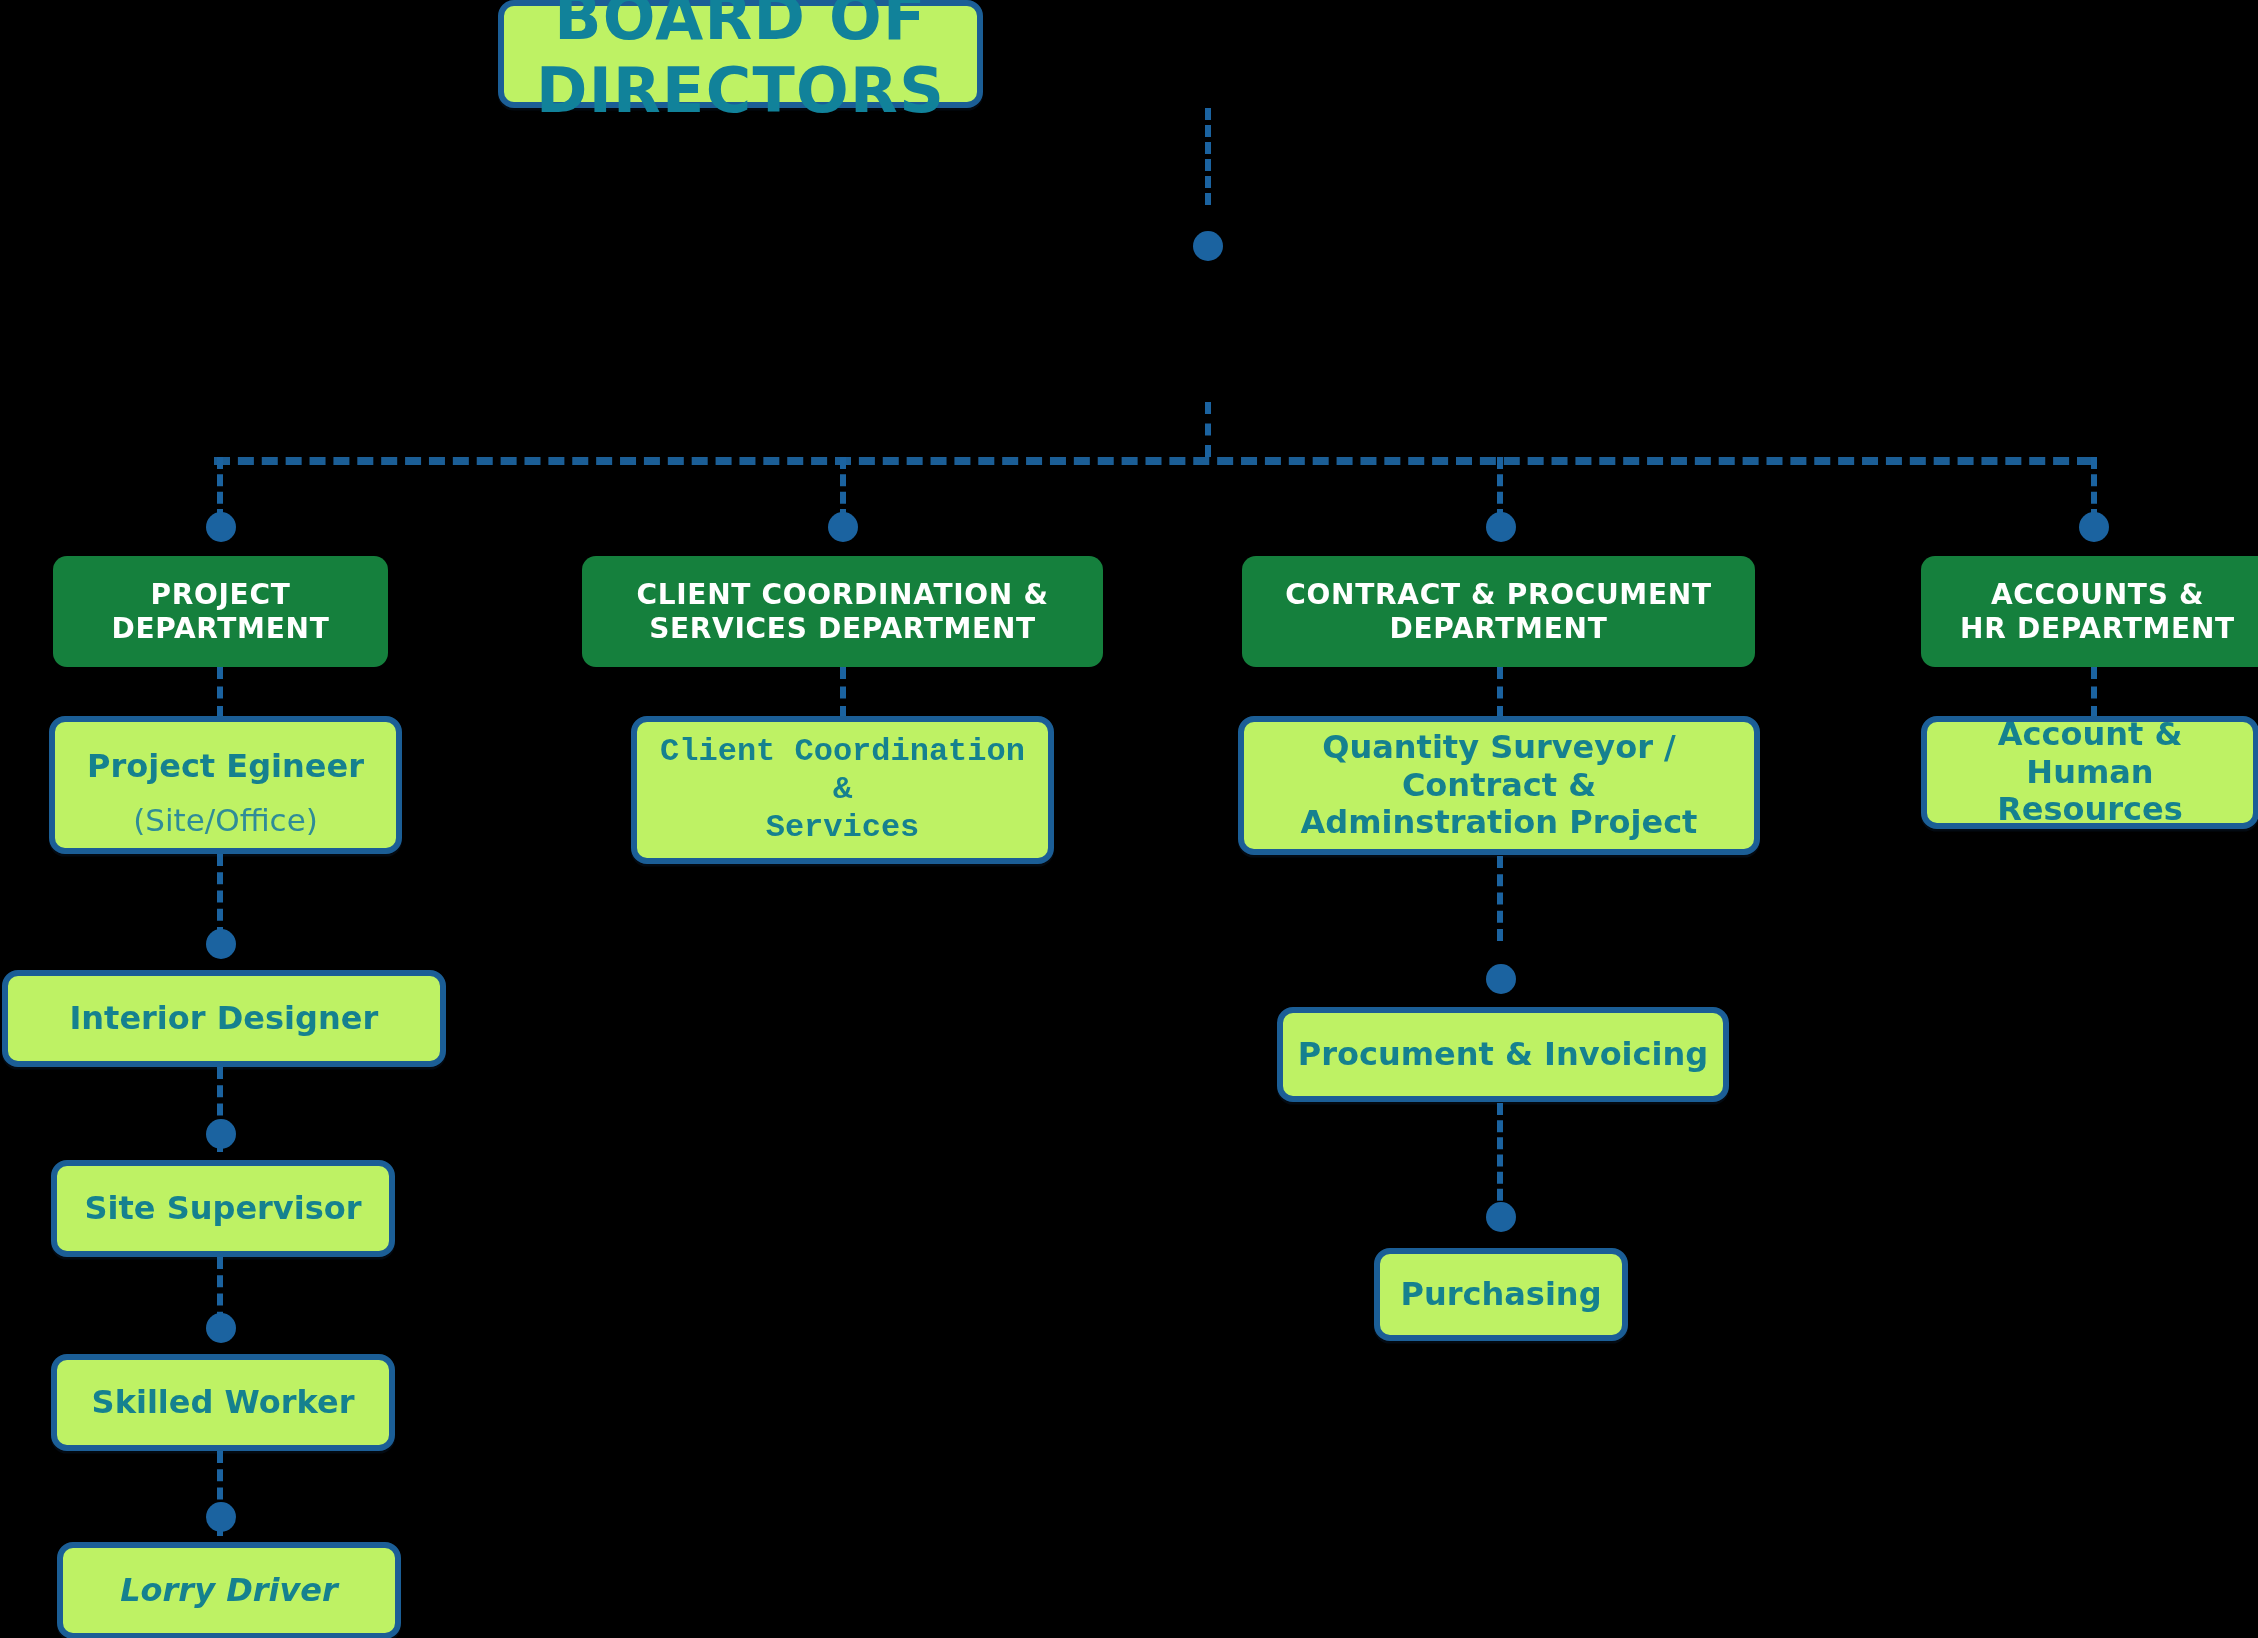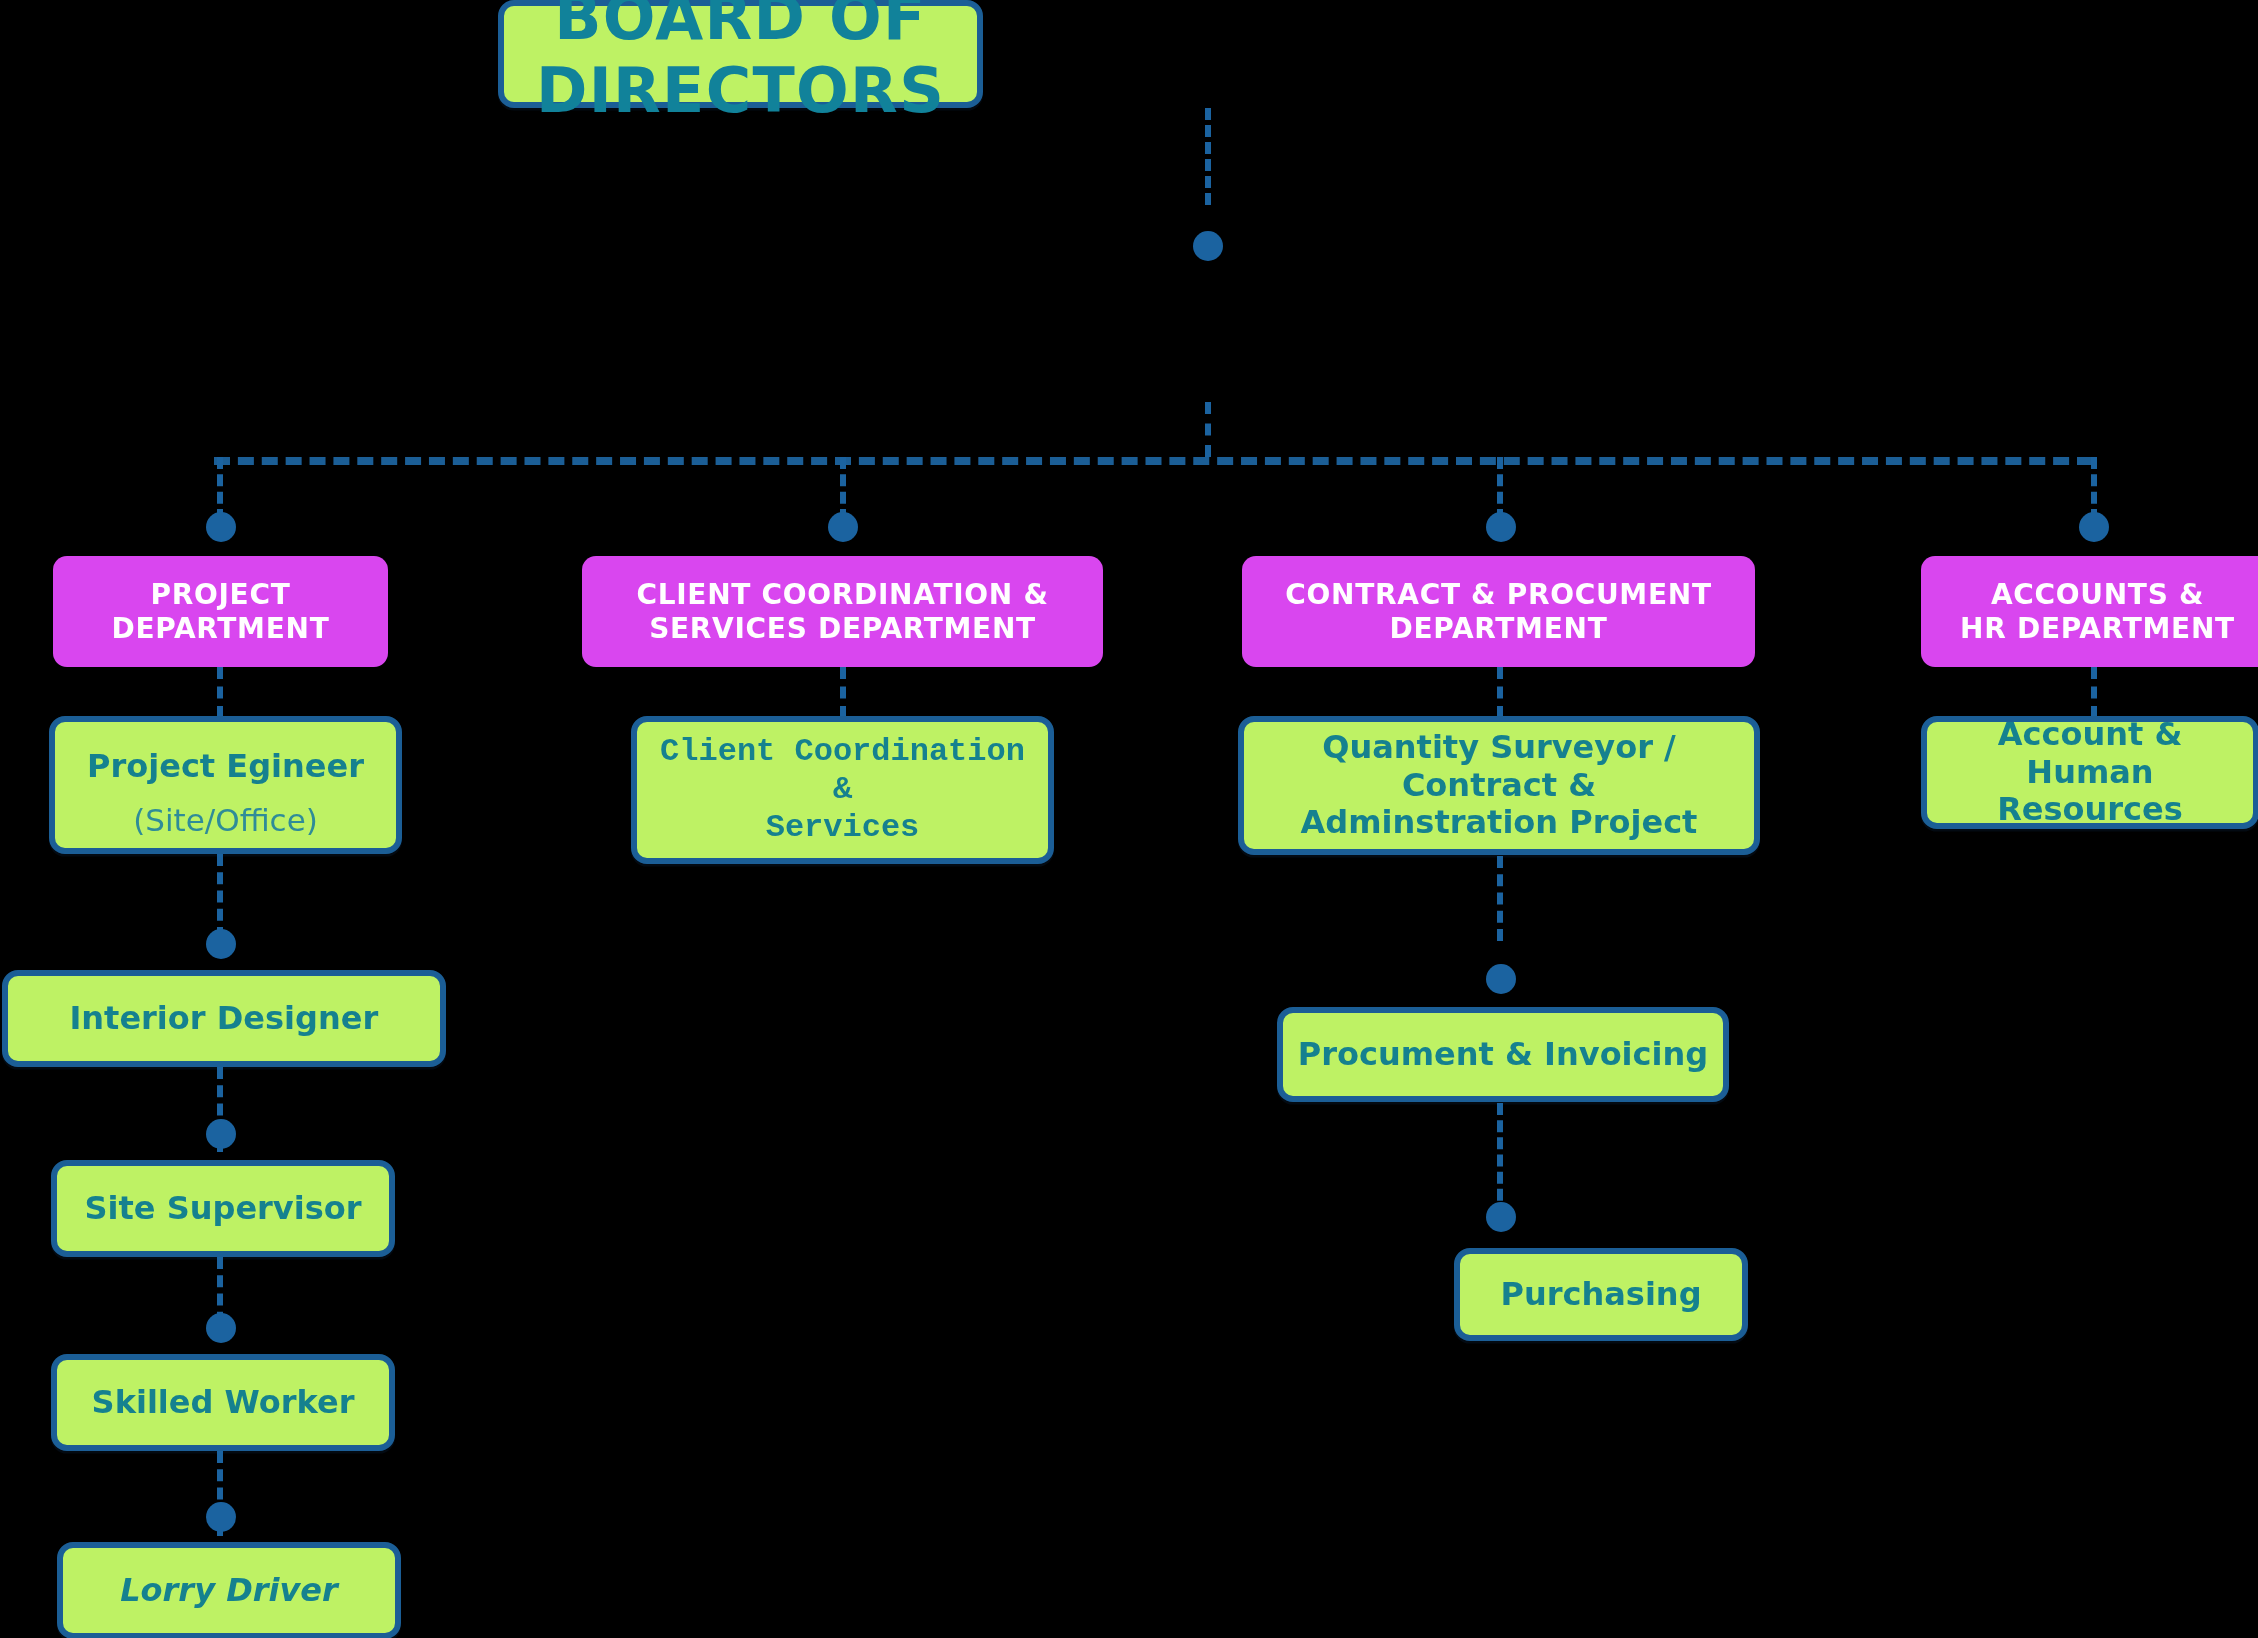--- a/index.html
+++ b/index.html
@@ -30,21 +30,21 @@
     border-radius: 16px;
     line-height: 1.18;
   }
   .node-white {
     background: #bef264;
     border: 6.2px solid #1B5E96;
     color: #14808F;
     box-shadow: 0 2.6px 0 rgba(10,40,70,0.25);
   }
   .node-teal {
-    background: #d946ef;
+    background: #15803d;
     border: none;
     color: #FFFFFF;
     border-radius: 14px;
   }
   .node-label {
     display: block;
     width: 100%;
     padding: 0 8.8px;
     box-sizing: border-box;
     white-space: pre-line;
@@ -209,21 +209,21 @@
   <div class="vline" style="left:1497px; top:856px; height:85px;"></div>
   <div class="dot" style="left:1486px; top:964px;"></div>
 
   <div class="node node-white" style="left:1277px; top:1007px; width:452px; height:95px;">
     <span class="node-label t-sub-2">Procument &amp; Invoicing</span>
   </div>
 
   <div class="vline" style="left:1497px; top:1103px; height:115px;"></div>
   <div class="dot" style="left:1486px; top:1202px;"></div>
 
-  <div class="node node-white" style="left:1454px; top:1248px; width:294px; height:93px;">
+  <div class="node node-white" style="left:1374px; top:1248px; width:254px; height:93px;">
     <span class="node-label t-sub-2">Purchasing</span>
   </div>
 
   <div class="vline" style="left:2091px; top:667px; height:51px;"></div>
 
   <div class="node node-white" style="left:1921px; top:716px; width:338px; height:113px;">
     <span class="node-label t-sub-2">Account &amp;
 Human Resources</span>
   </div>
 

